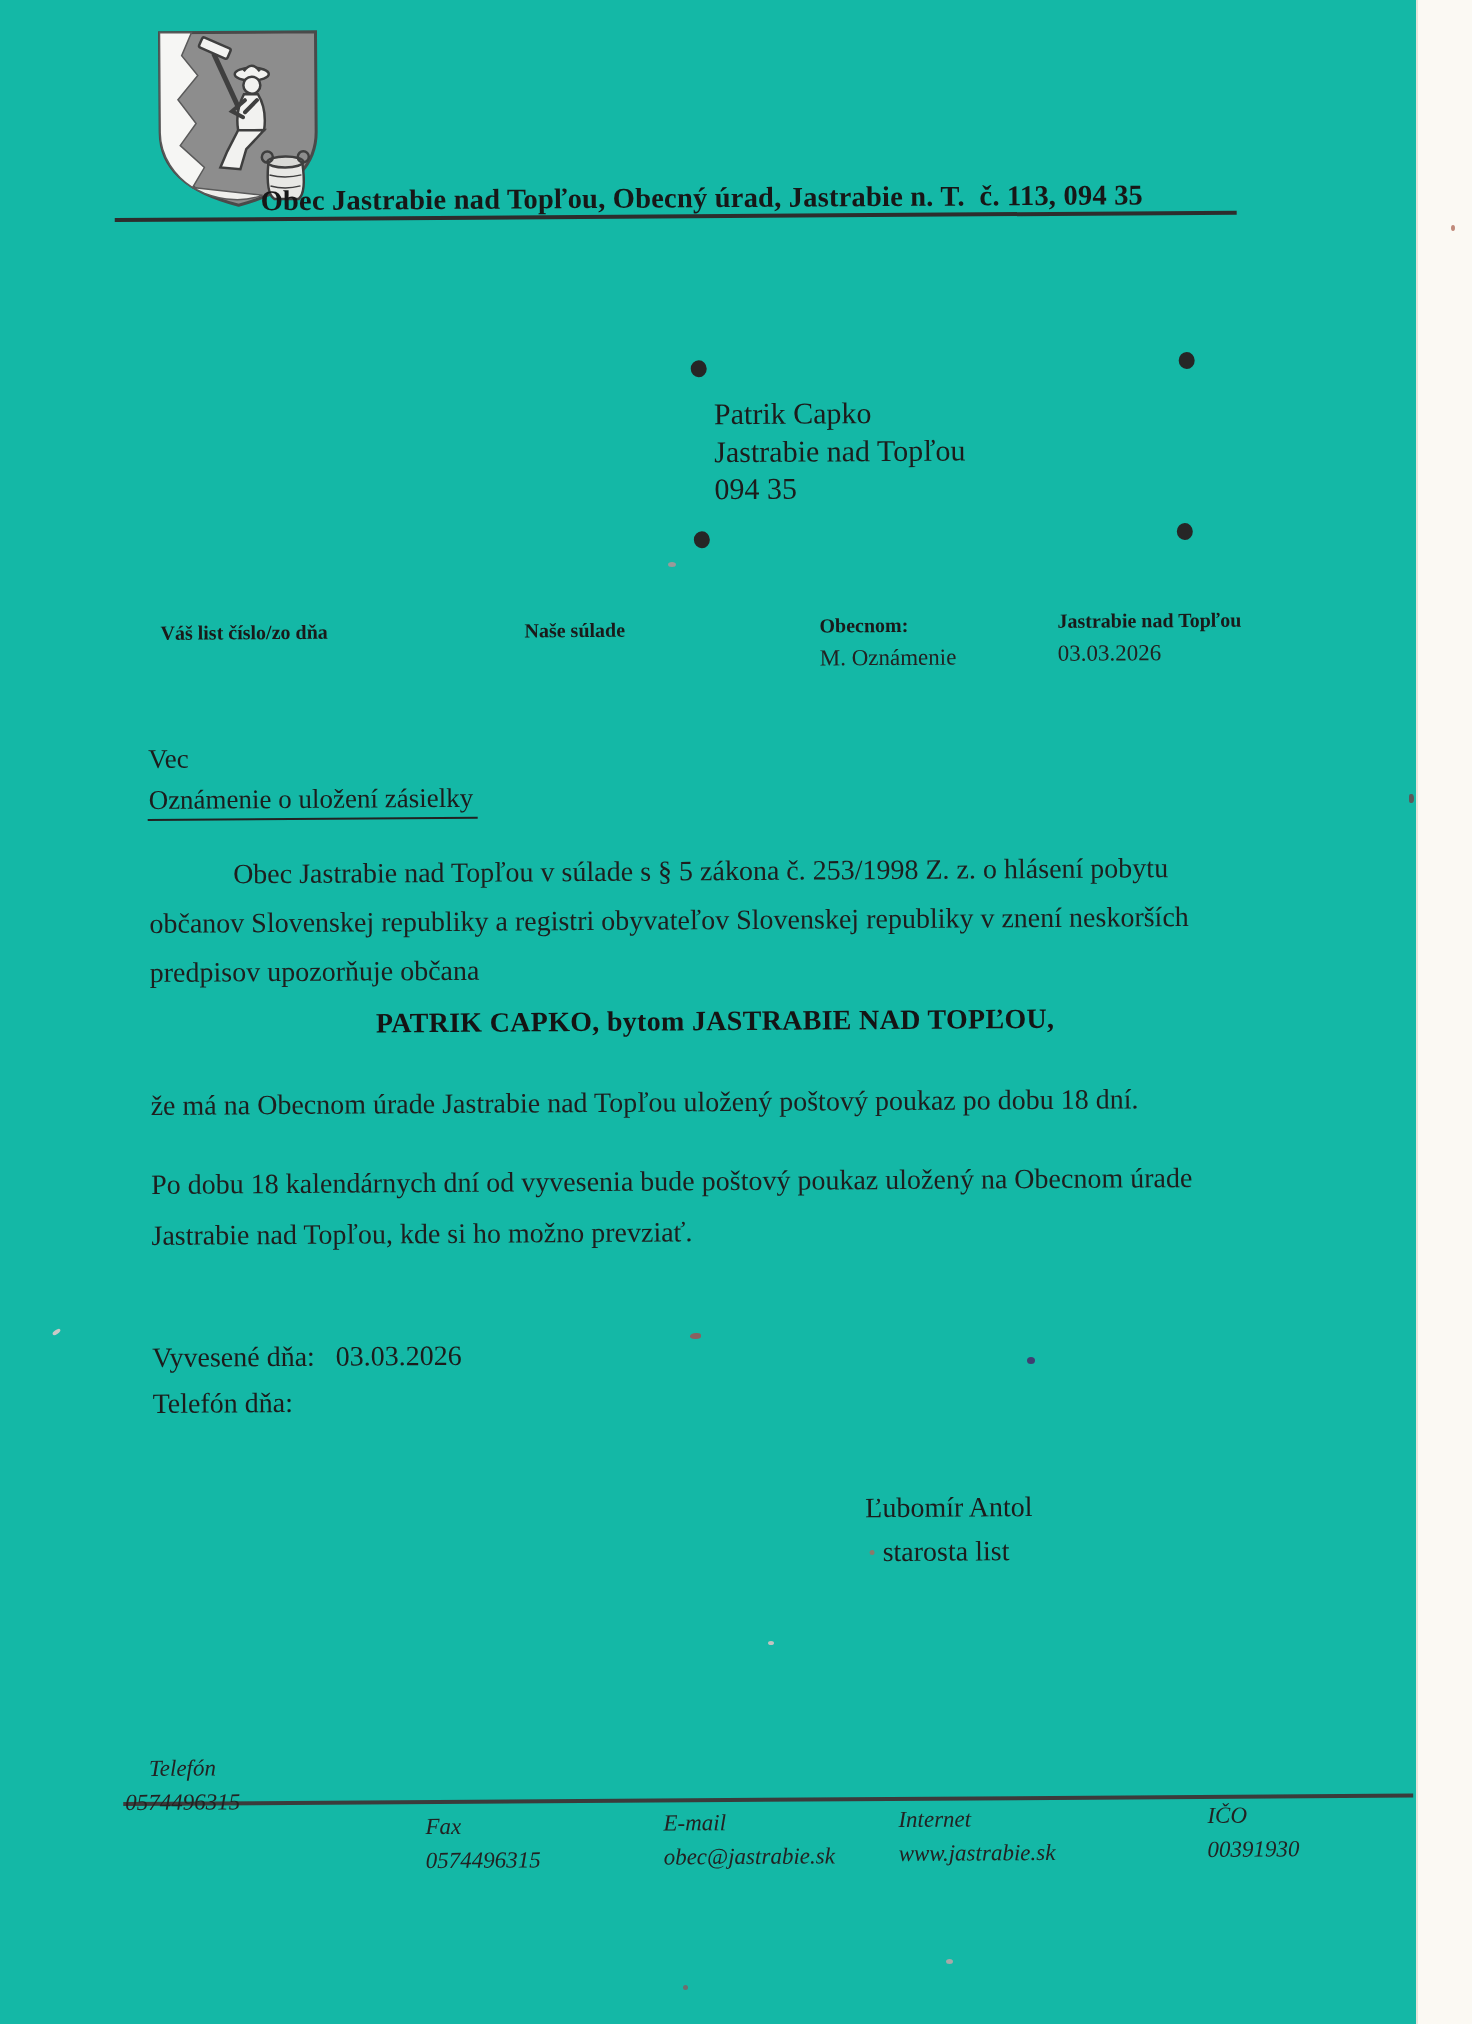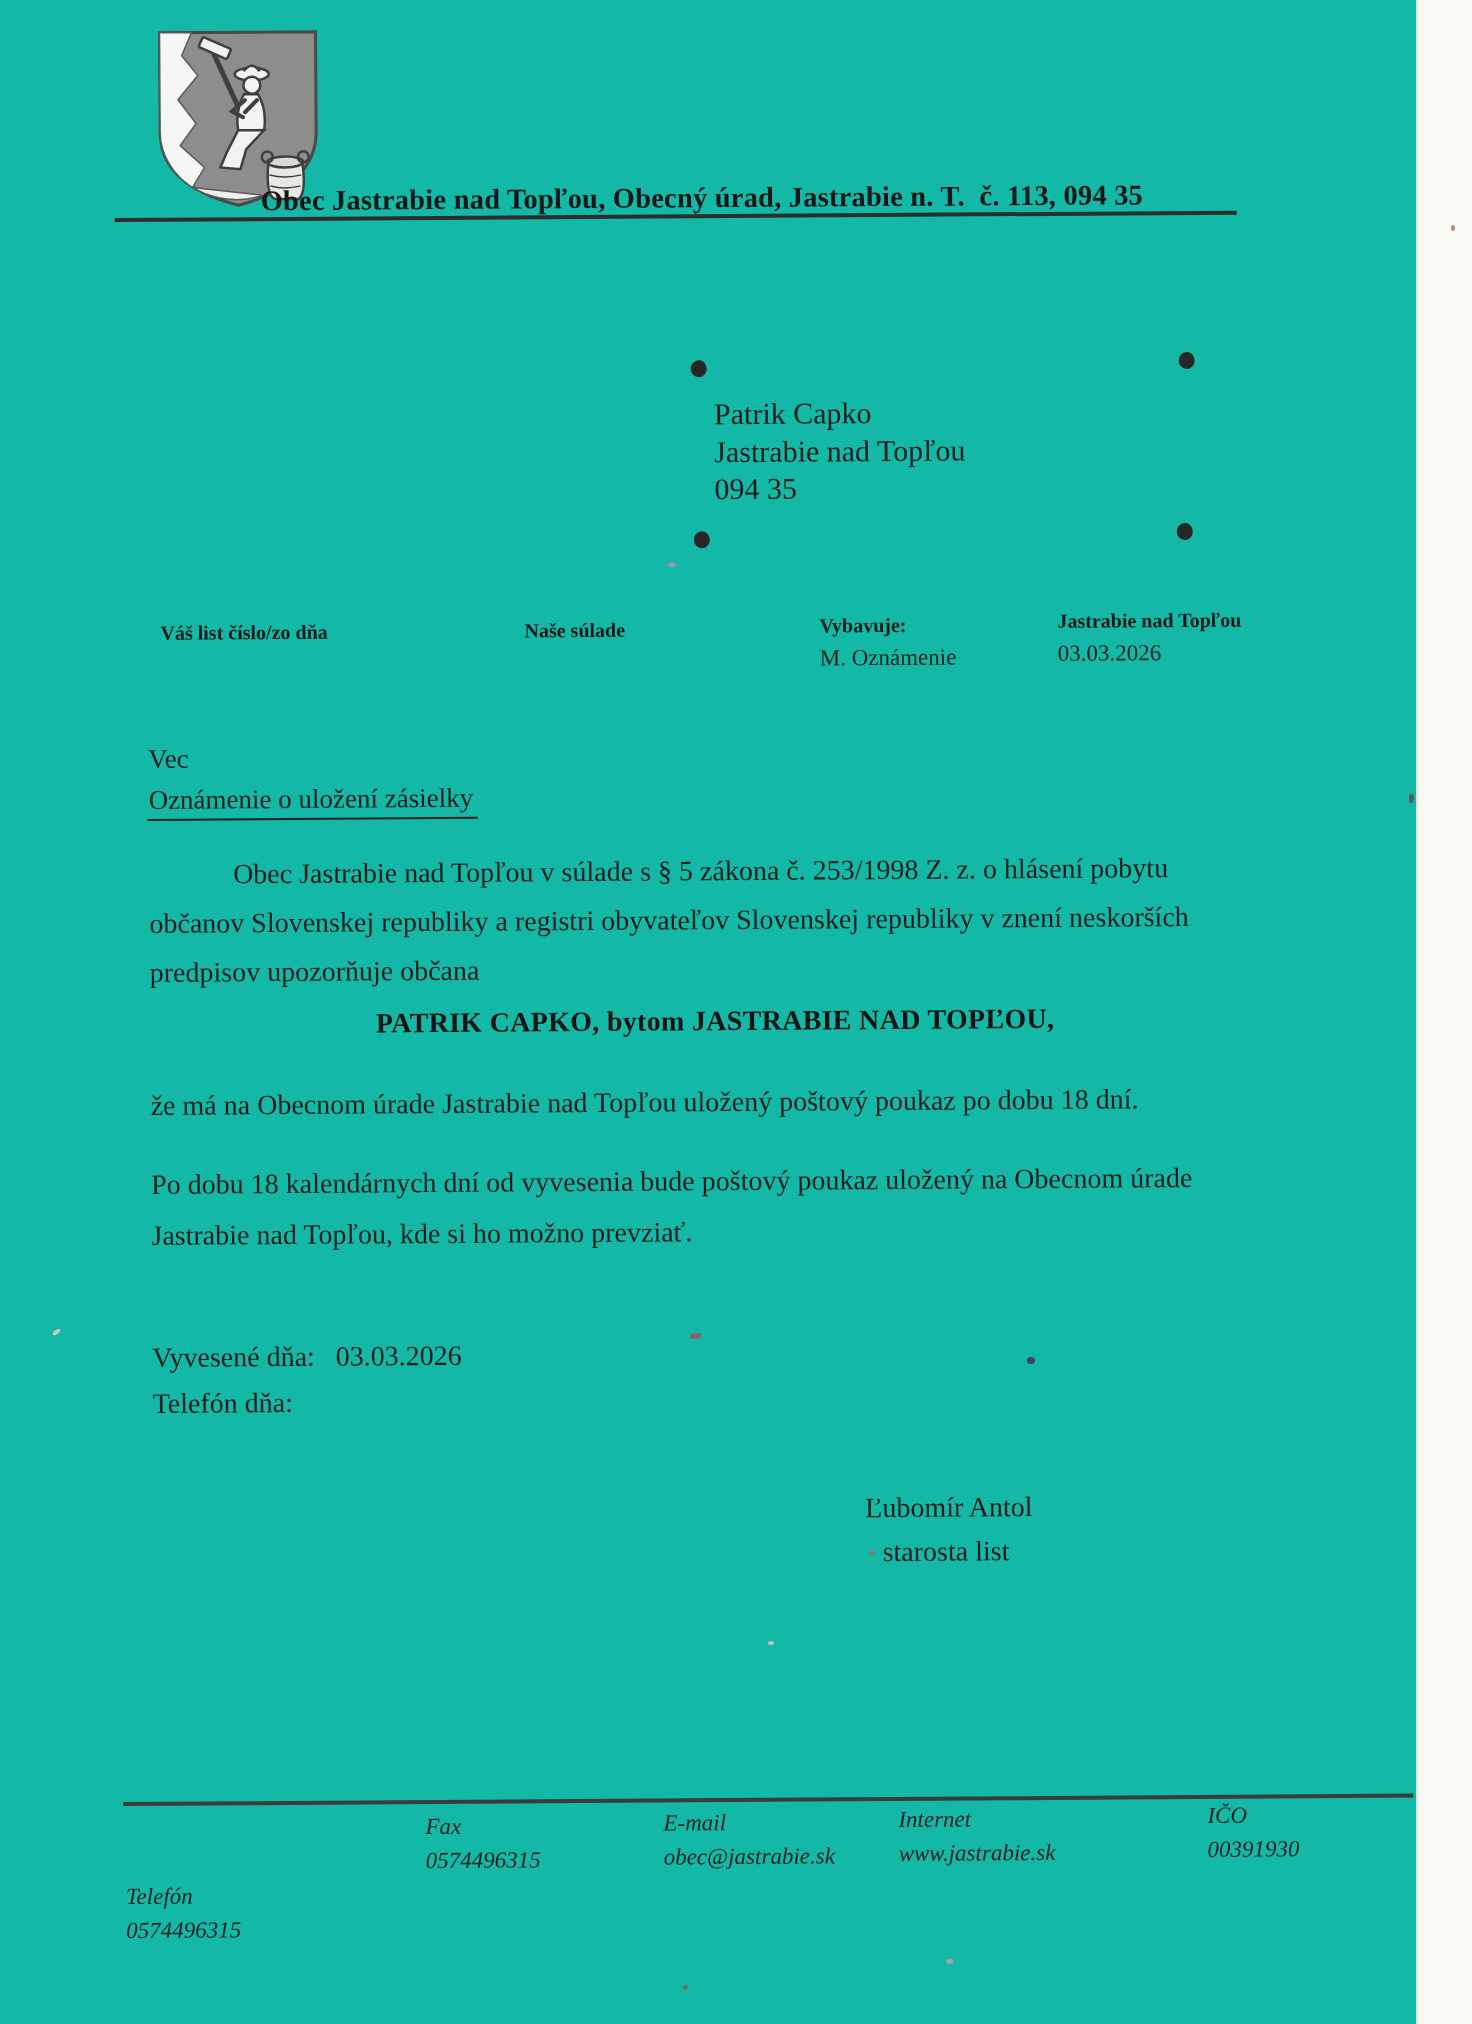--- a/index.html
+++ b/index.html
@@ -73,21 +73,21 @@
   .dates{position:absolute;left:150px;top:1331px;font-size:28px;line-height:46px;}
   .dates div{white-space:nowrap;}
 
   .sig-name{position:absolute;left:862px;top:1493px;font-size:28px;white-space:nowrap;}
   .sig-title{position:absolute;left:866px;top:1537px;font-size:28px;white-space:nowrap;}
   .sig-dot{display:inline-block;width:5px;height:5px;border-radius:50%;background:#8a7a6a;vertical-align:middle;margin:0 8px 4px 0;}
 
   .footer-rule{position:absolute;left:118px;top:1798px;width:1290px;height:3.5px;background:#3b3b3b;}
   .footer-col{position:absolute;font-style:italic;font-size:23px;white-space:nowrap;color:#222;}
   .footer-col .f-label{margin-bottom:8px;}
-  .fc1{left:120px;top:1880px;}
+  .fc1{left:120px;top:1752px;text-align:center;}
   .fc2{left:420px;top:1812px;}
   .fc3{left:658px;top:1810px;}
   .fc4{left:893px;top:1808px;}
   .fc5{left:1202px;top:1806px;}
 </style>
 </head>
 <body>
 
 <div class="page">
 
@@ -136,21 +136,21 @@
     <div class="window-dot dot-br"></div>
 
     <div class="recipient">
       <div>Patrik Capko</div>
       <div>Jastrabie nad Topľou</div>
       <div>094 35</div>
     </div>
 
     <div class="ref-label ref1">Váš list číslo/zo dňa</div>
     <div class="ref-label ref2">Naše súlade</div>
-    <div class="ref-label ref3l">Vybavuje:</div>
+    <div class="ref-label ref3l">Obecnom:</div>
     <div class="ref-value ref3v">M. Oznámenie</div>
     <div class="ref-label ref4l">Jastrabie nad Topľou</div>
     <div class="ref-value ref4v">03.03.2026</div>
 
     <div class="vec">Vec</div>
     <div class="subject">Oznámenie o uložení zásielky</div>
 
     <div class="para p1">
       <div class="ln">Obec Jastrabie nad Topľou v súlade s § 5 zákona č. 253/1998 Z. z. o hlásení pobytu</div>
       <div class="ln">občanov Slovenskej republiky a registri obyvateľov Slovenskej republiky v znení neskorších</div>

